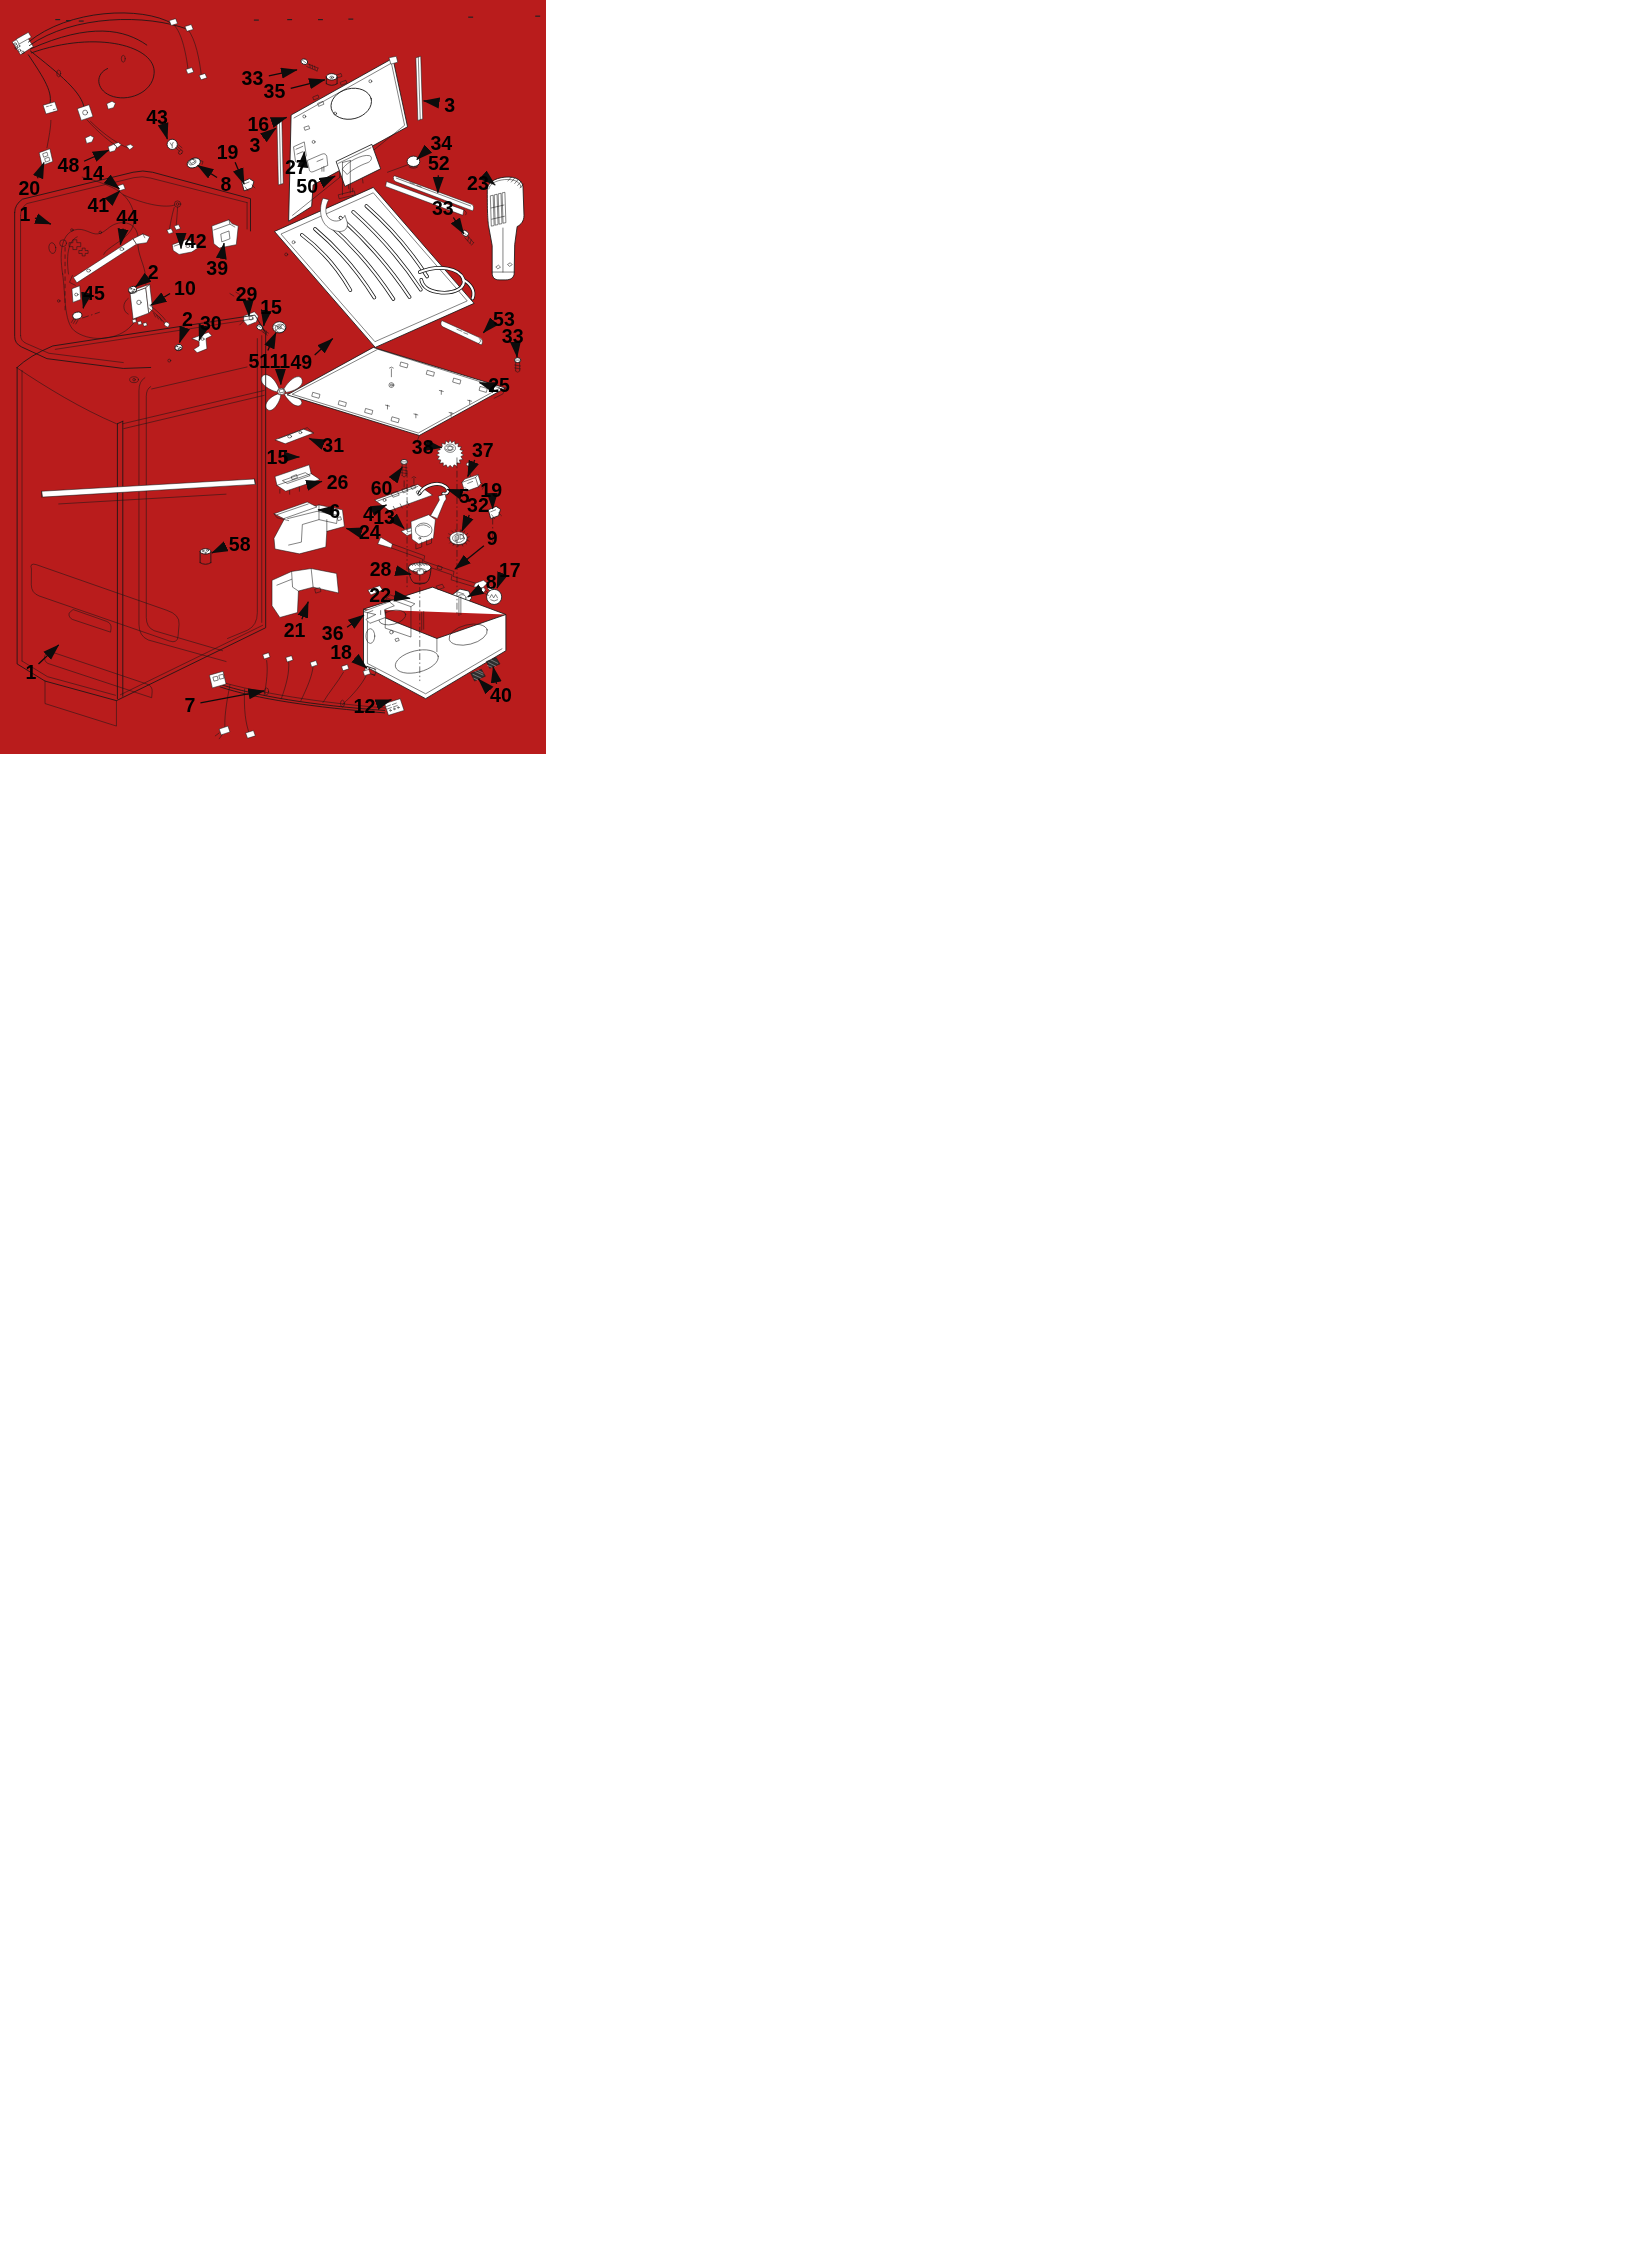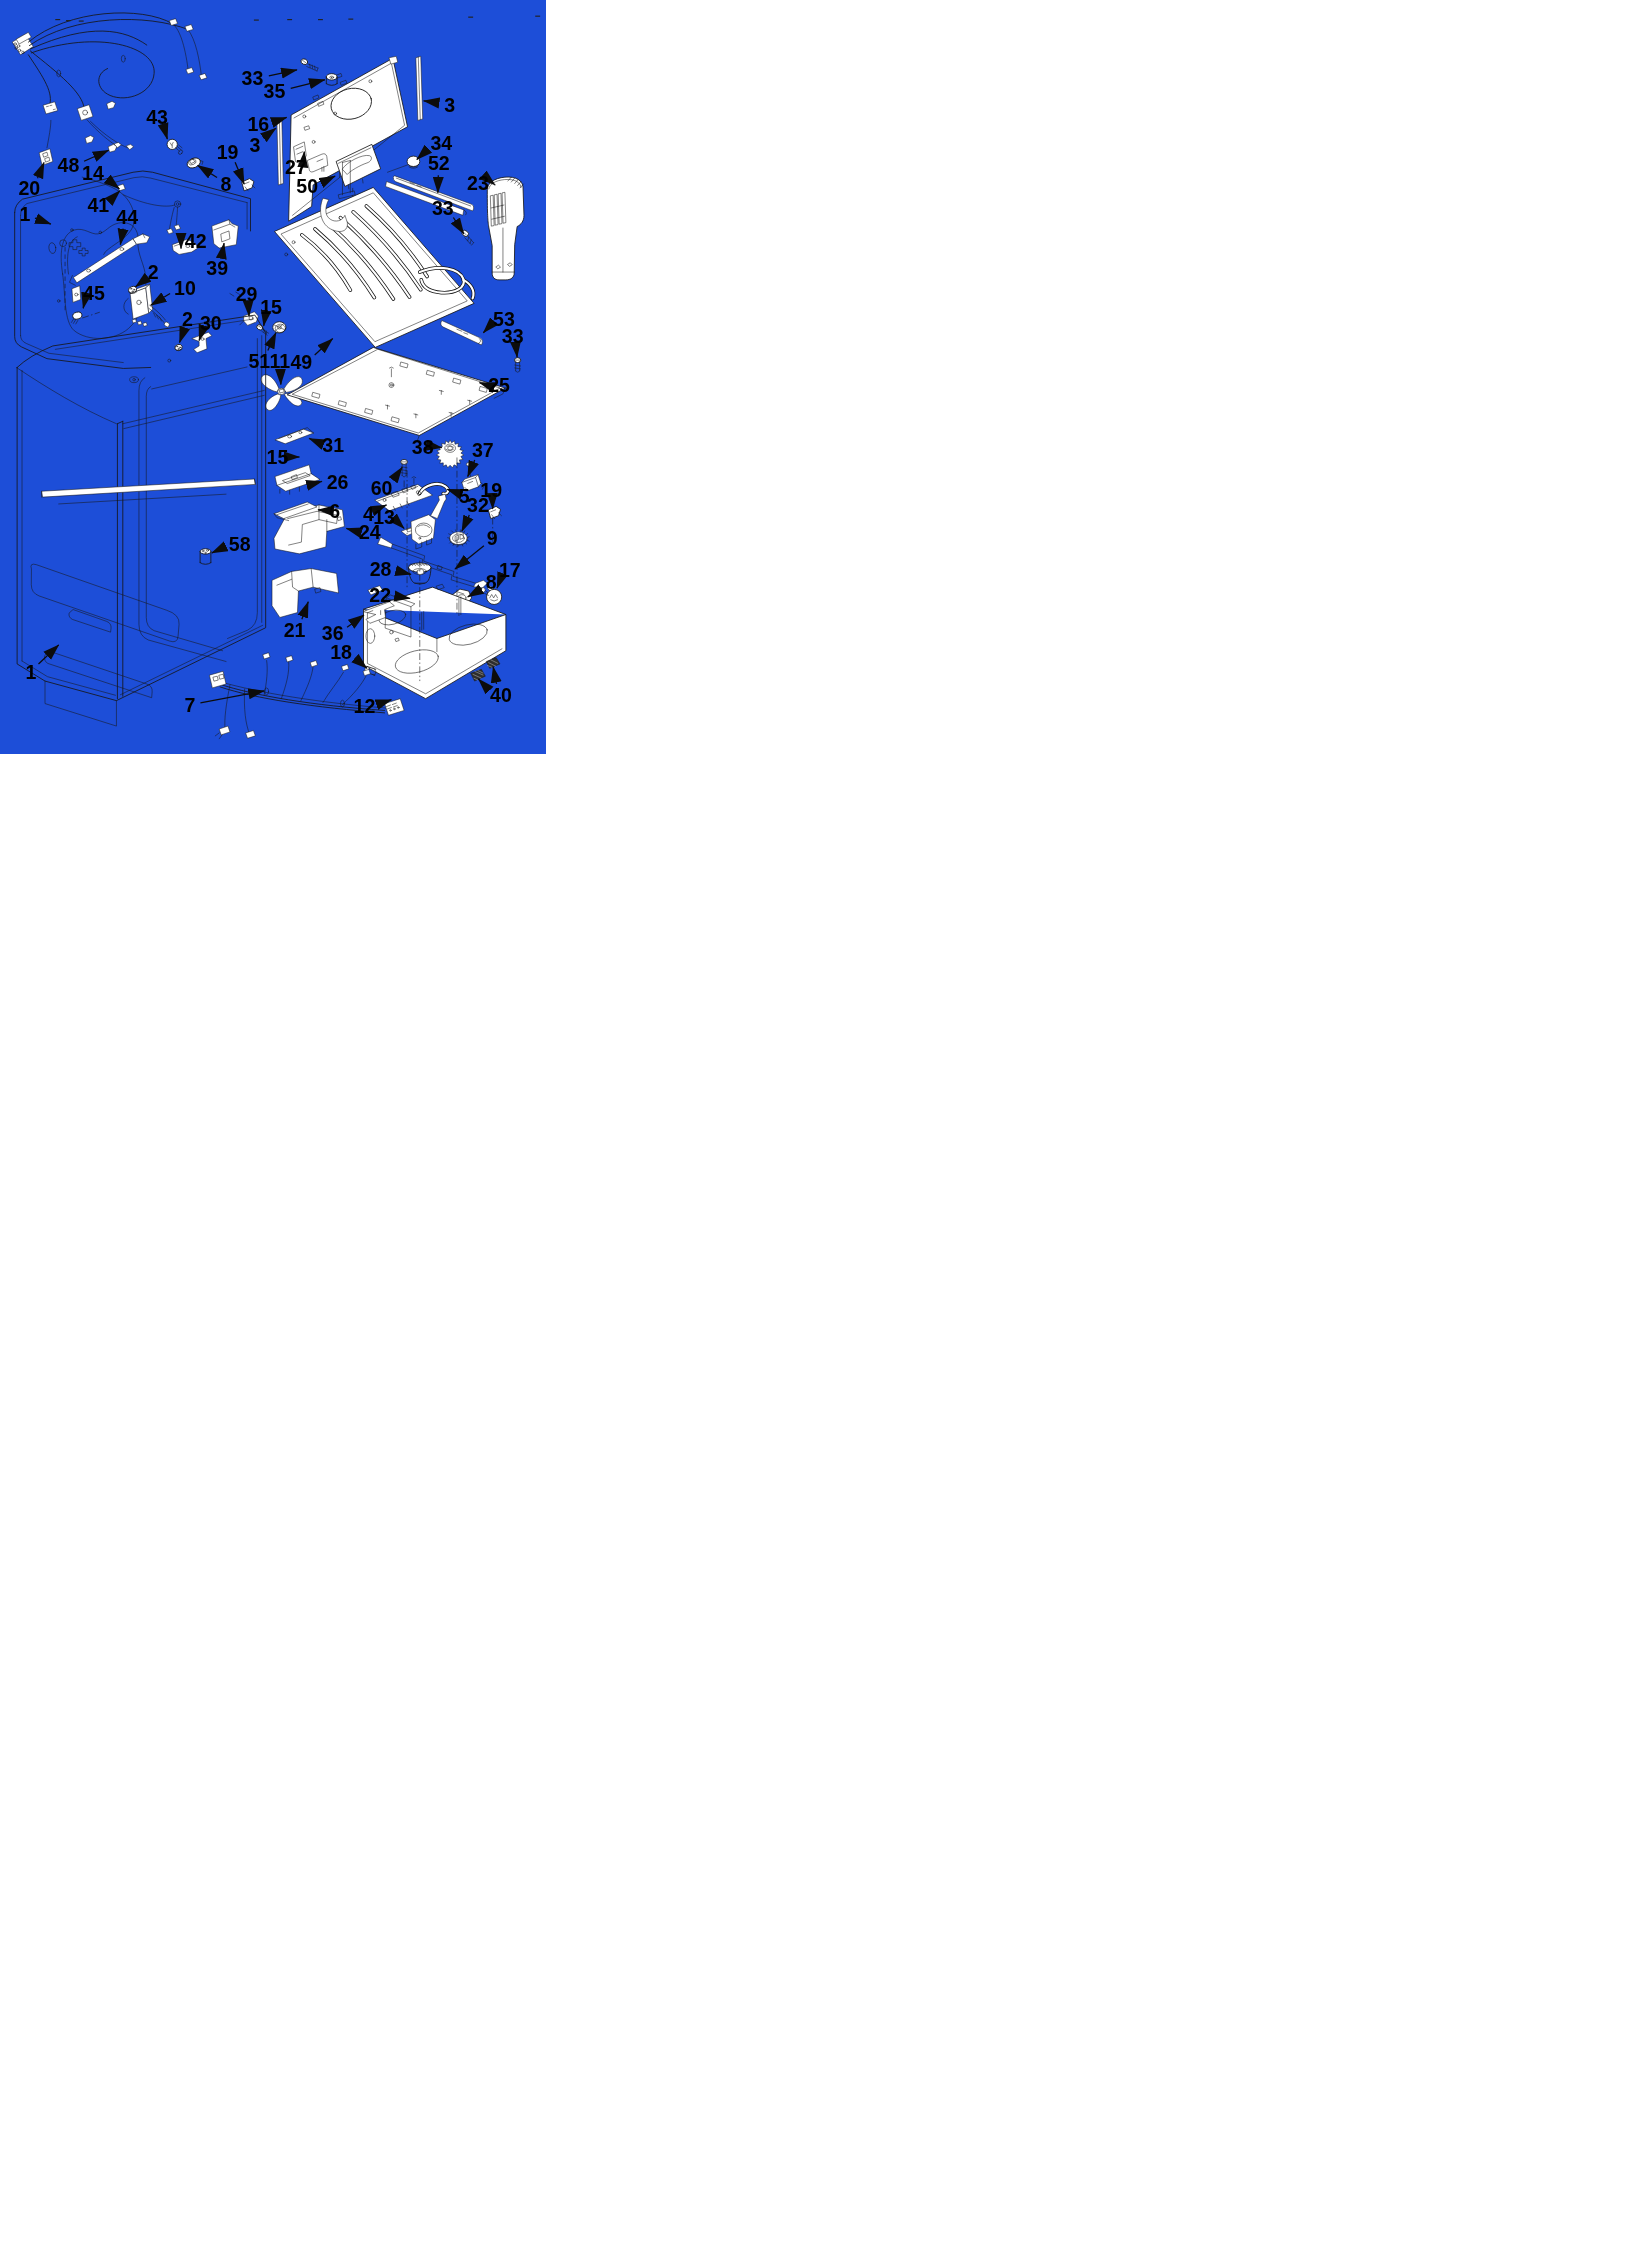--- a/index.html
+++ b/index.html
@@ -1,16 +1,16 @@
 <!DOCTYPE html>
 <html style="font-size:7.8px"><head>
 <meta charset="utf-8">
 <style>
   html,body{margin:0;padding:0;background:#ffffff;}
-  .page{width:546px;height:754px;position:relative;background:#1d4ed8;margin:0;}
+  .page{width:546px;height:754px;position:relative;background:#b91c1c;margin:0;}
   svg{display:block;}
   
   .ln  {fill:none;stroke:#161616;stroke-width:1.7;stroke-linecap:round;stroke-linejoin:round;}
   .ln2 {fill:none;stroke:#161616;stroke-width:1.1;stroke-linecap:round;stroke-linejoin:round;}
   .fw  {fill:#ffffff;stroke:#161616;stroke-width:1.7;stroke-linejoin:round;}
   .fw2 {fill:#ffffff;stroke:#161616;stroke-width:1.1;stroke-linejoin:round;}
   .tu  {fill:none;stroke:#161616;stroke-width:7.5;stroke-linecap:round;}
   .ti  {fill:none;stroke:#ffffff;stroke-width:4.4;stroke-linecap:round;}
   .dash{fill:none;stroke:#161616;stroke-width:1.2;stroke-dasharray:9 6;}
   .ddot{fill:none;stroke:#161616;stroke-width:1.2;stroke-dasharray:14 5 3 5;}

